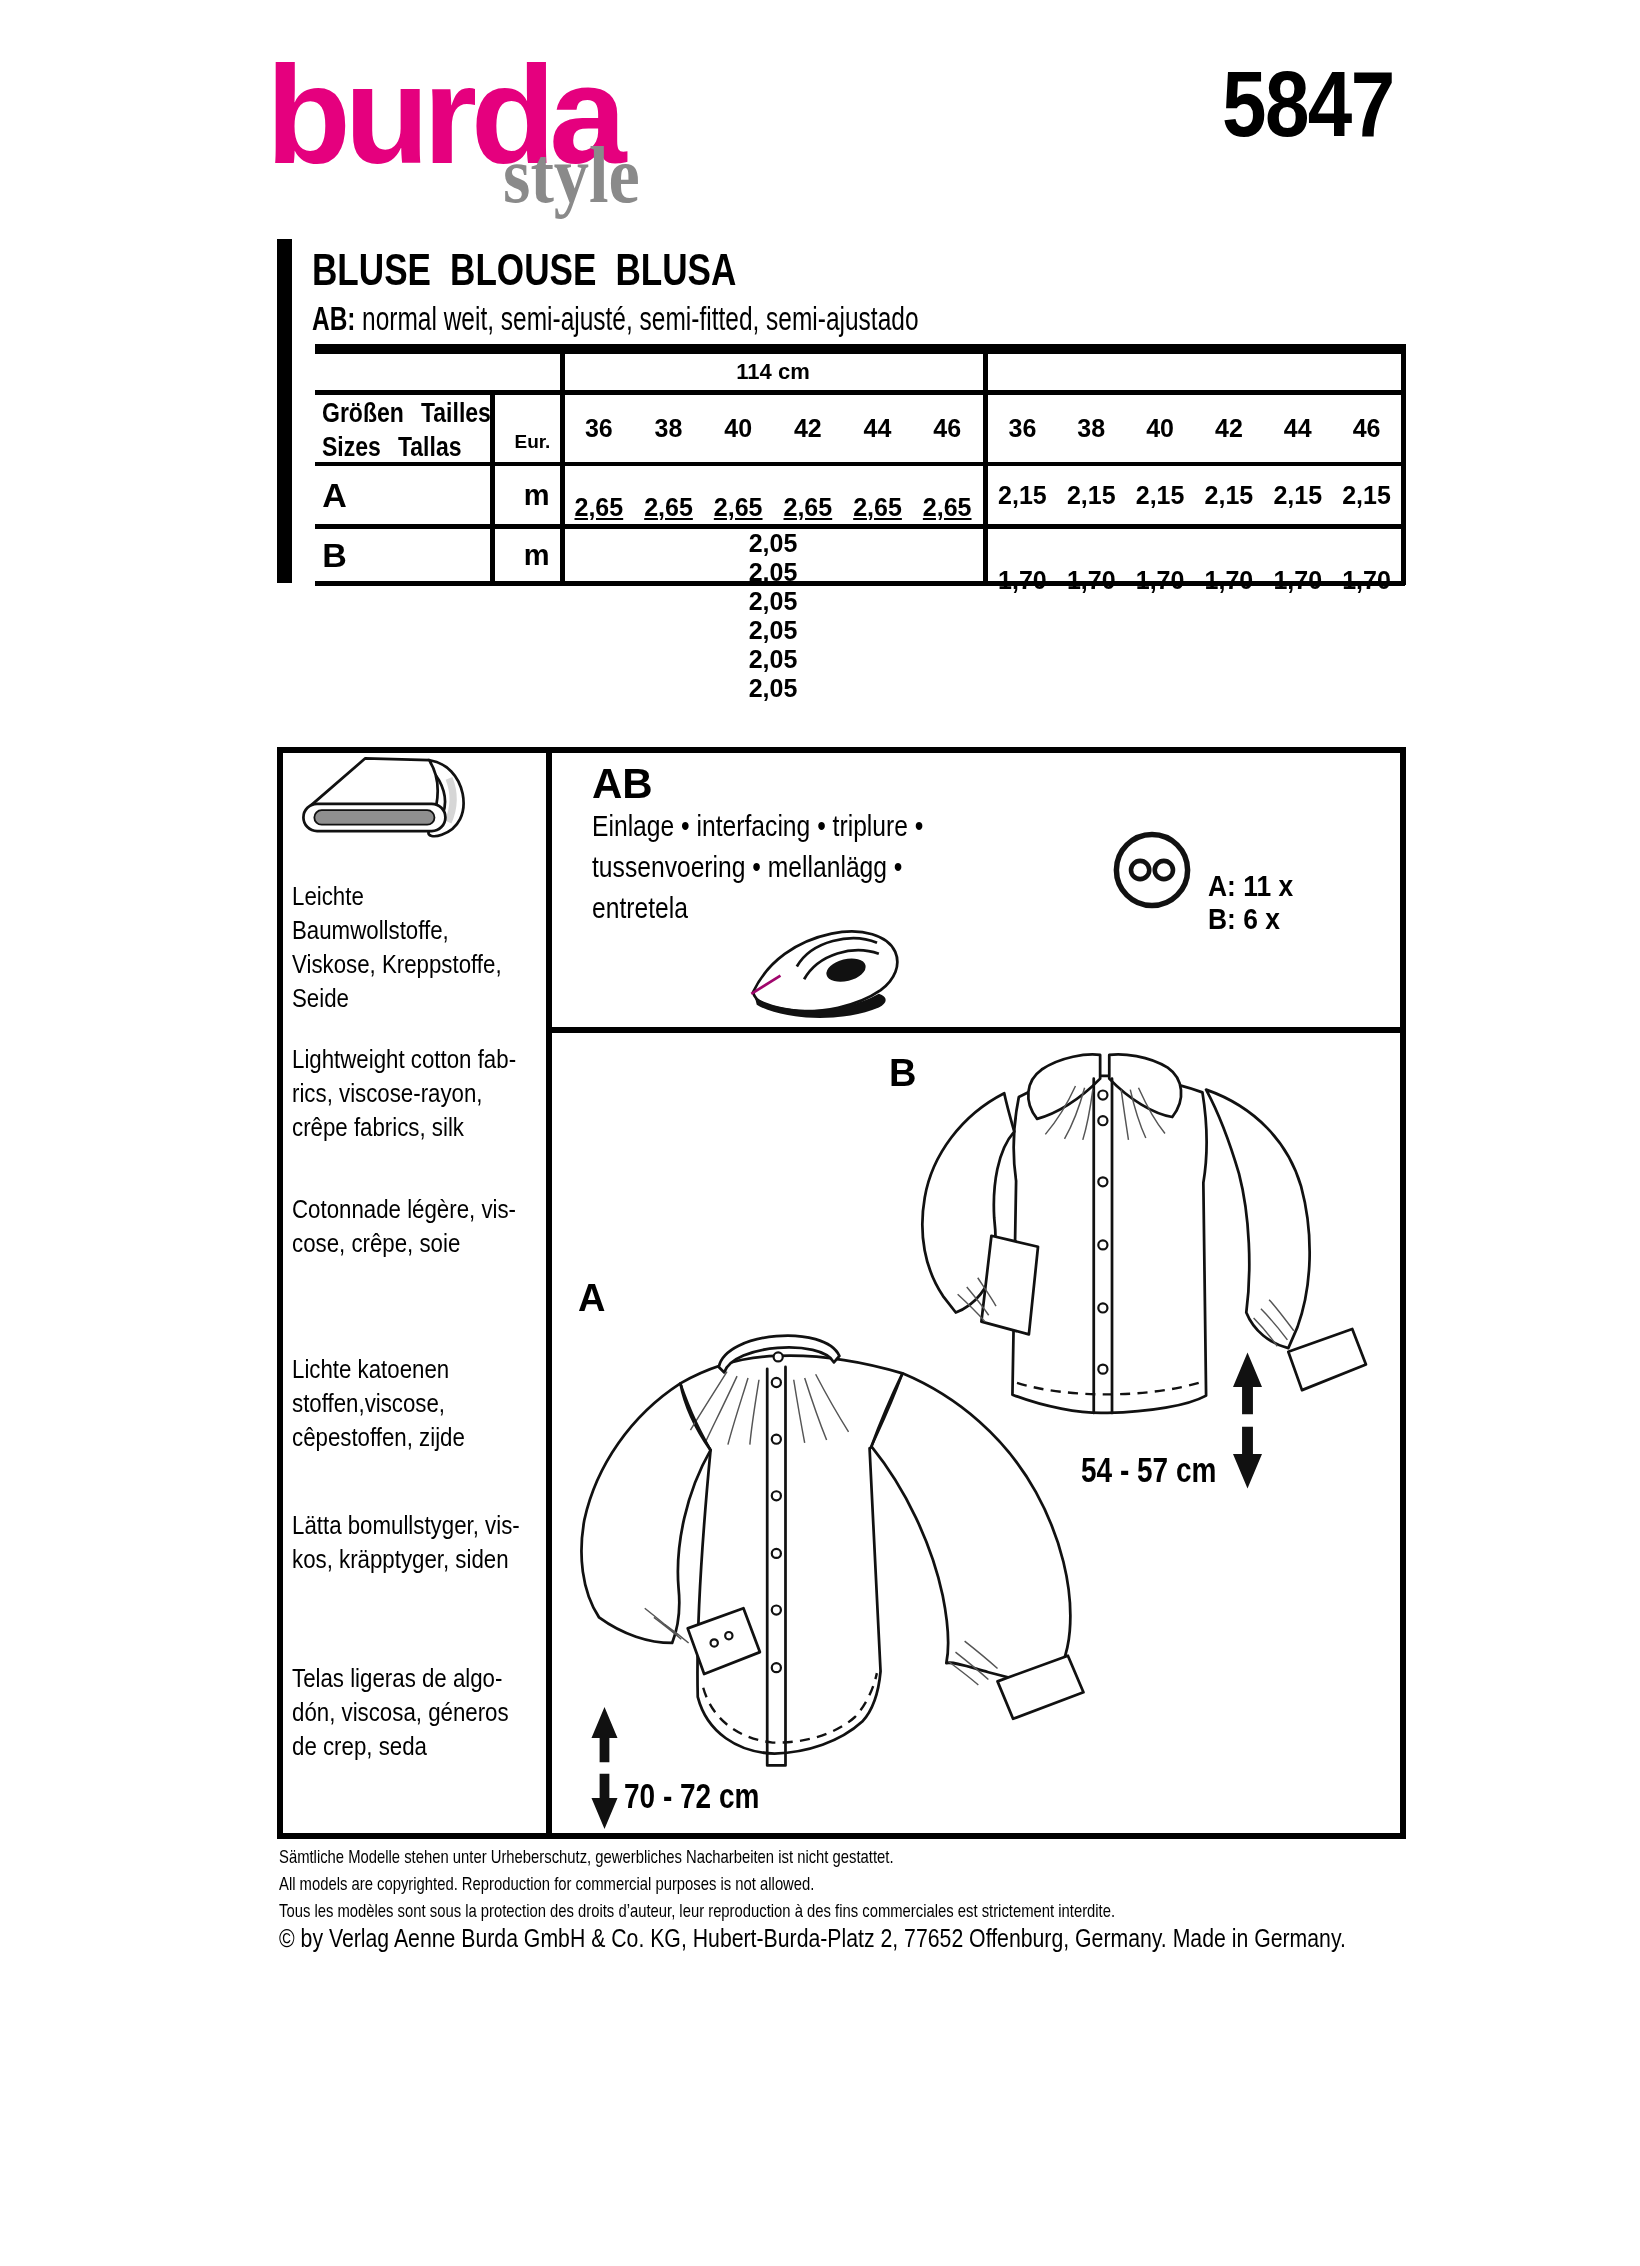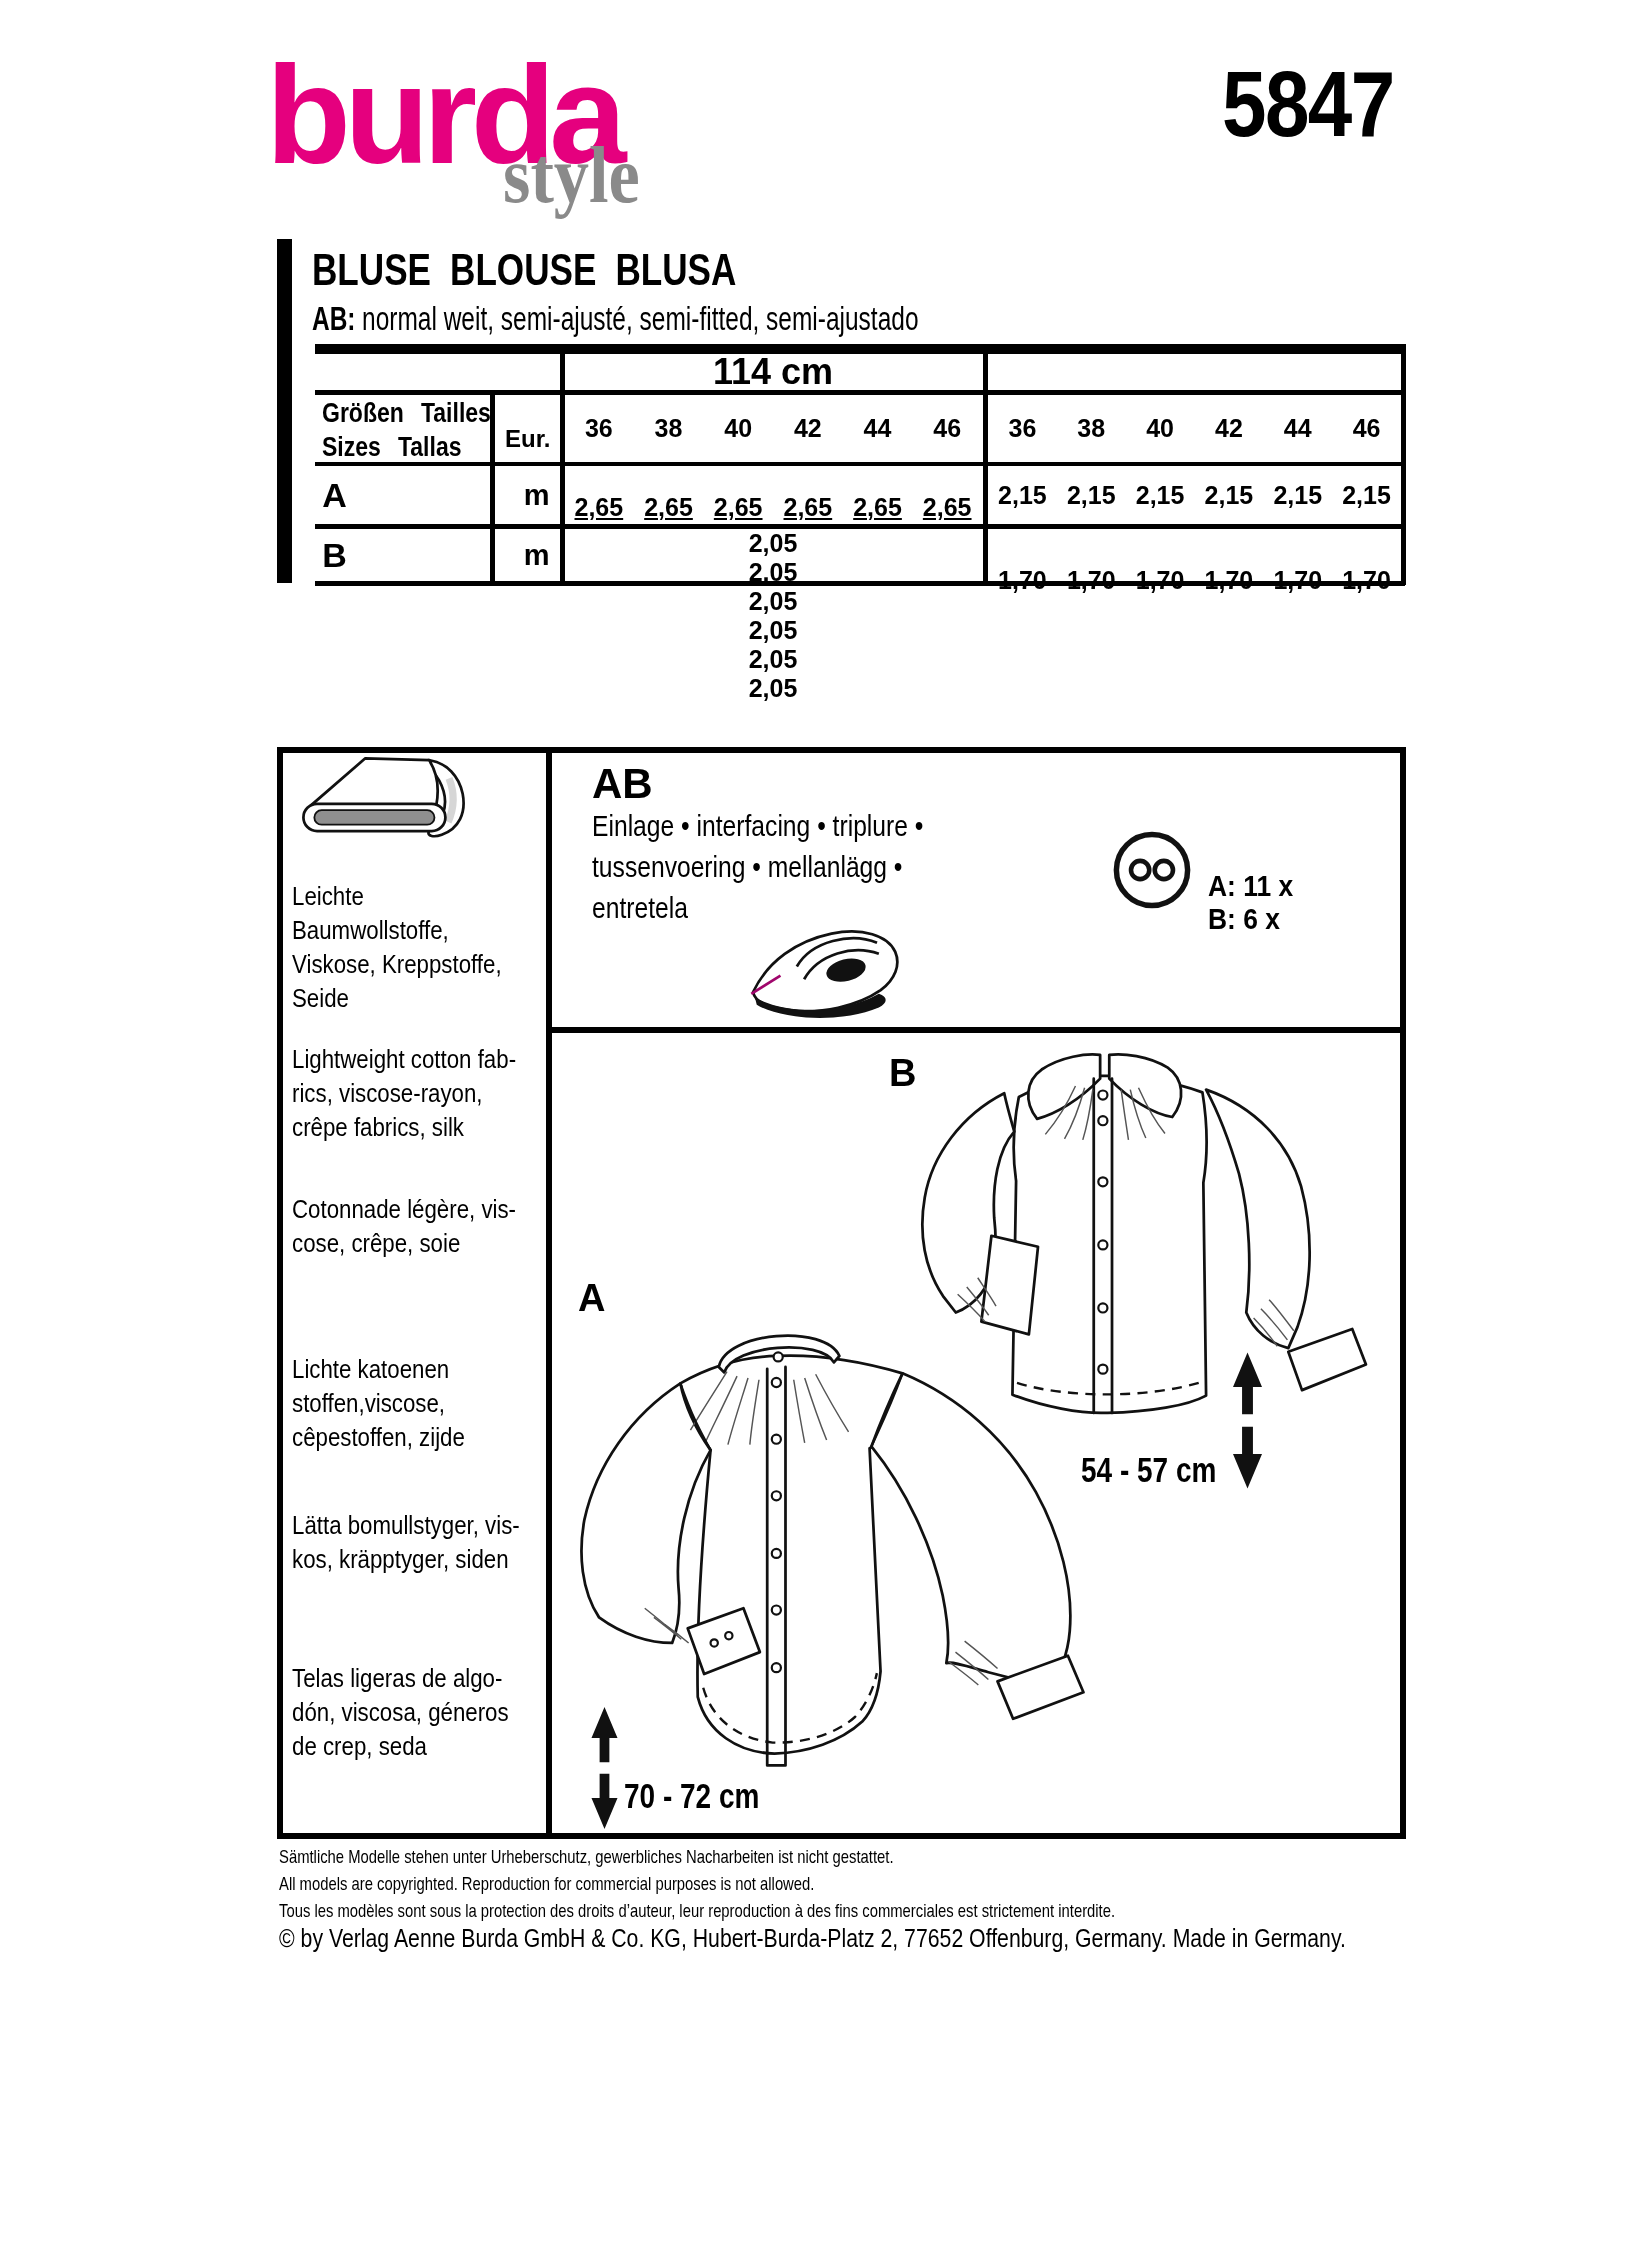--- a/index.html
+++ b/index.html
@@ -26,26 +26,26 @@
 
   
   .tbl{left:315px;top:344px;width:1090px;height:241px;}
   .hline{position:absolute;left:0;width:100%;background:#000;}
   .tl1{top:0;height:10px;} .tl2{top:46px;height:4.6px;} .tl3{top:118px;height:3.7px;}
   .tl4{top:180px;height:4.6px;} .tl5{top:237px;height:4.6px;}
   .vline{position:absolute;width:4.6px;background:#000;}
   .tv1{left:175px;top:46px;height:196px;} .tv2{left:245px;top:0;height:241px;}
   .tv3{left:668px;top:0;height:241px;} .tv4{left:1086px;top:0;height:241px;}
   .gh{position:absolute;top:10px;height:36px;display:flex;align-items:center;justify-content:center;
-      font-weight:bold;font-size:36px;}
+      font-weight:bold;font-size:22px;}
   .size-hdr{position:absolute;left:7.3px;top:52px;font-size:27.4px;font-weight:bold;line-height:34px;
       word-spacing:12.8px;white-space:pre-line;transform:scaleX(0.84);transform-origin:0 0;}
   .eur{position:absolute;left:175px;top:50px;width:65px;height:68px;display:flex;
       align-items:flex-end;justify-content:flex-end;padding:0 4.6px 9.1px 0;box-sizing:border-box;
-      font-weight:bold;font-size:24px;}
+      font-weight:bold;font-size:19px;}
   .strip{position:absolute;display:flex;}
   .strip>div{flex:1;display:flex;align-items:center;justify-content:center;
       font-weight:bold;font-size:25px;}
   .rlab{position:absolute;left:7.3px;display:flex;align-items:center;font-weight:bold;font-size:34px;}
   .runit{position:absolute;left:175px;width:65px;display:flex;align-items:center;
       justify-content:flex-end;padding-right:5.5px;box-sizing:border-box;font-weight:bold;font-size:29px;}
 
   
   .box{left:277px;top:747px;width:1117px;height:1080px;border:6.4px solid #000;}
   .vdiv{left:263px;top:0;width:5.5px;height:100%;background:#000;}

